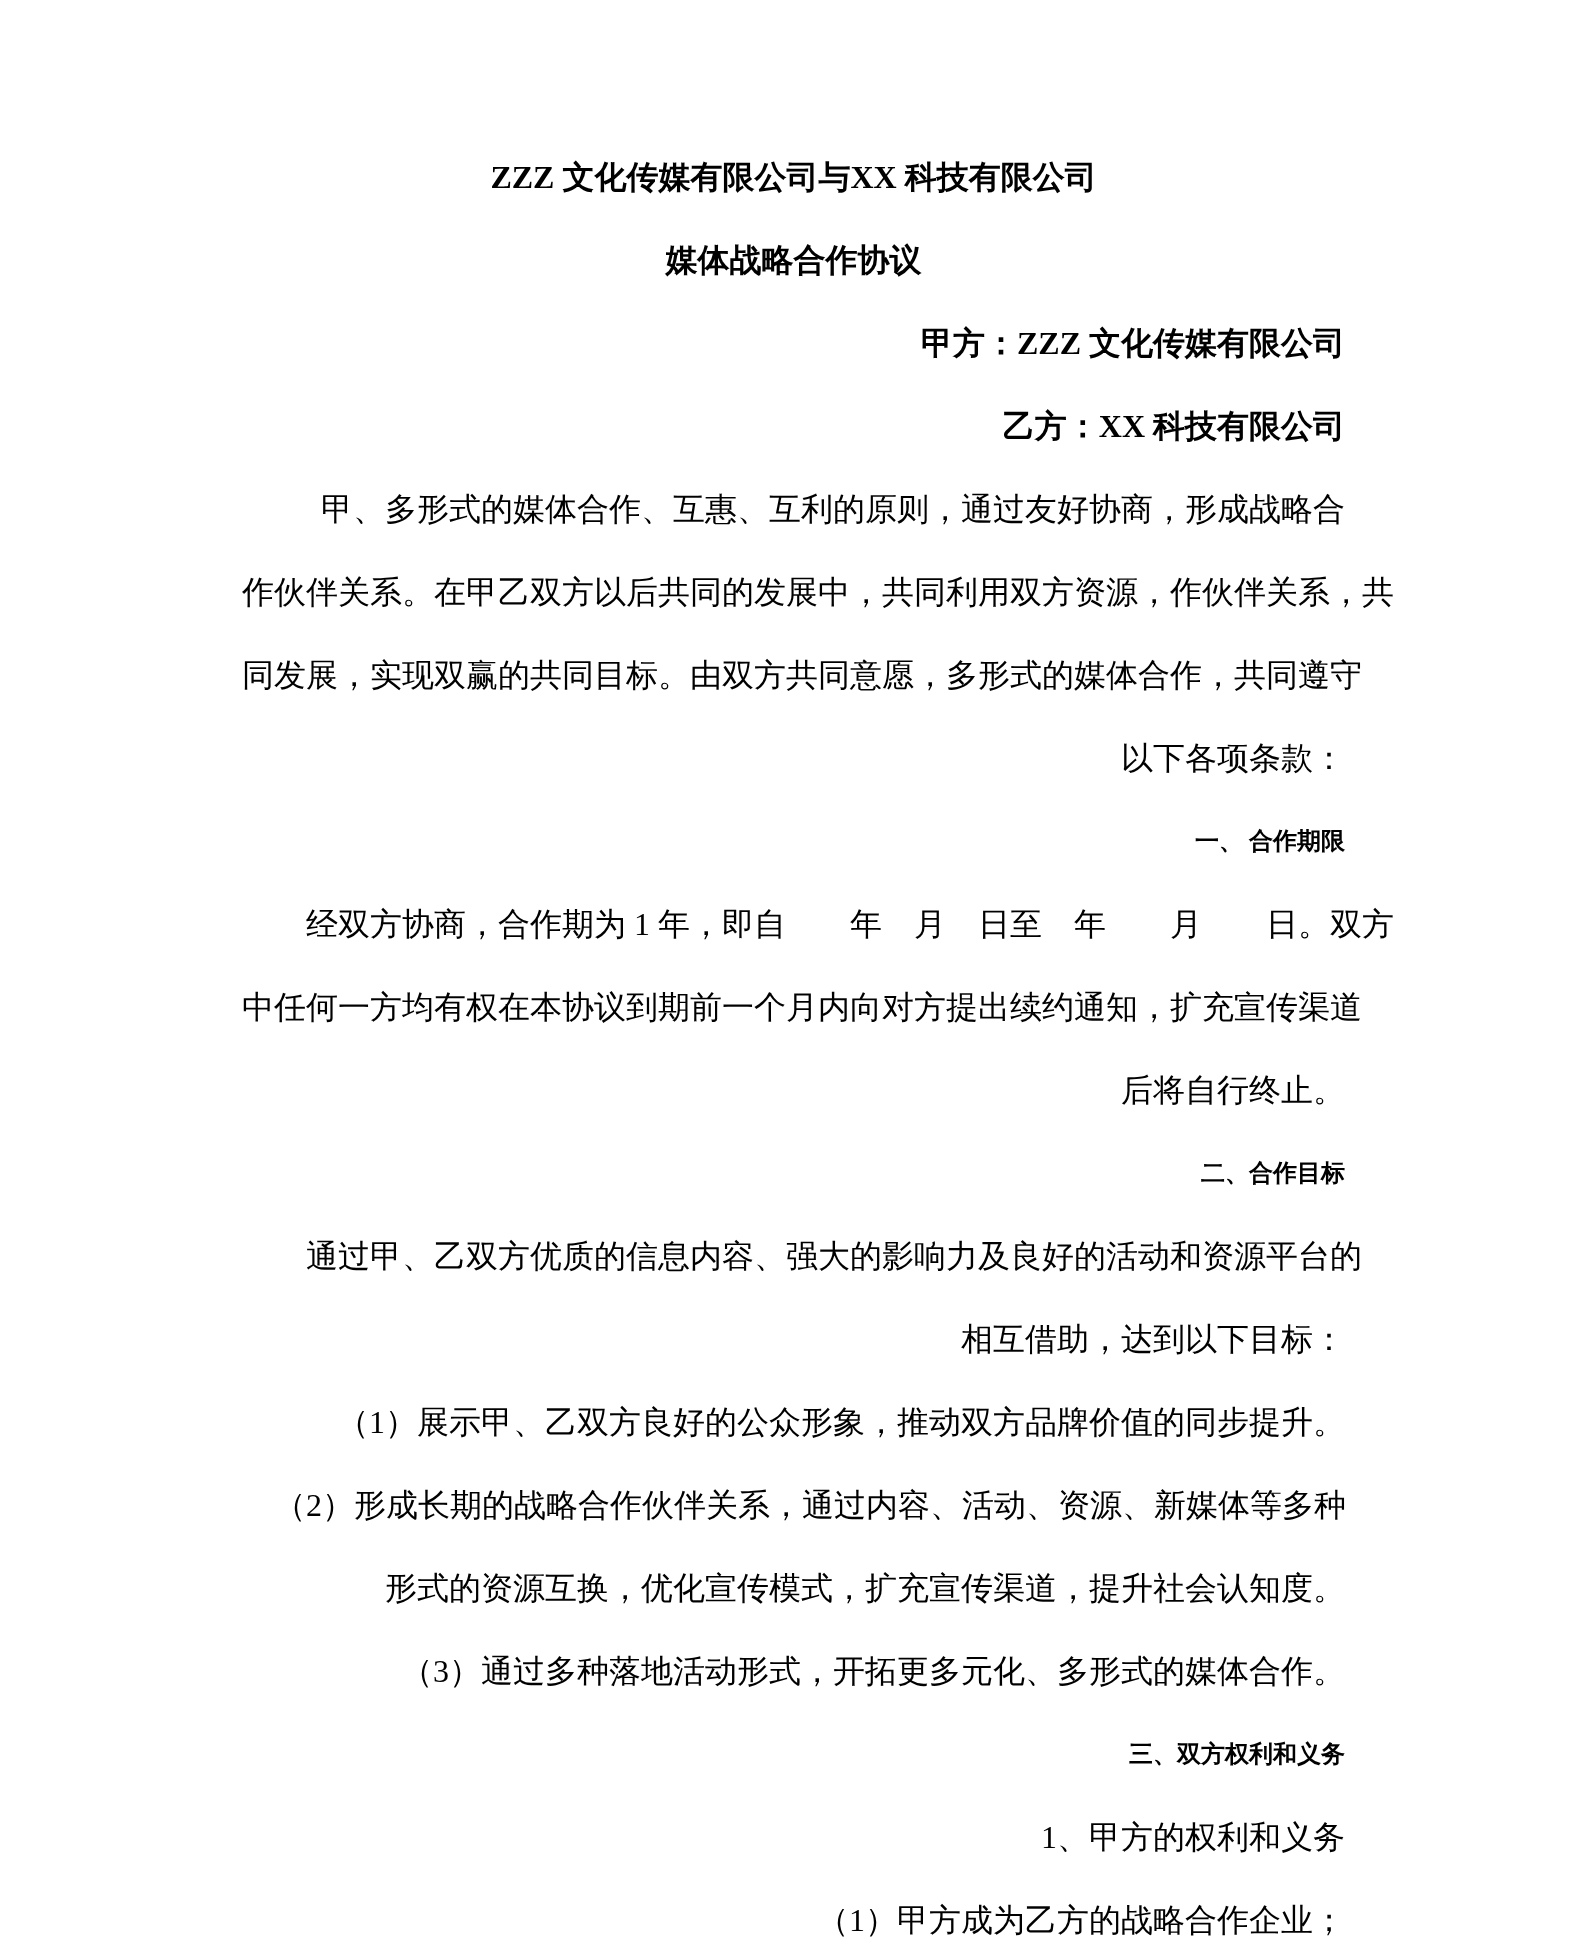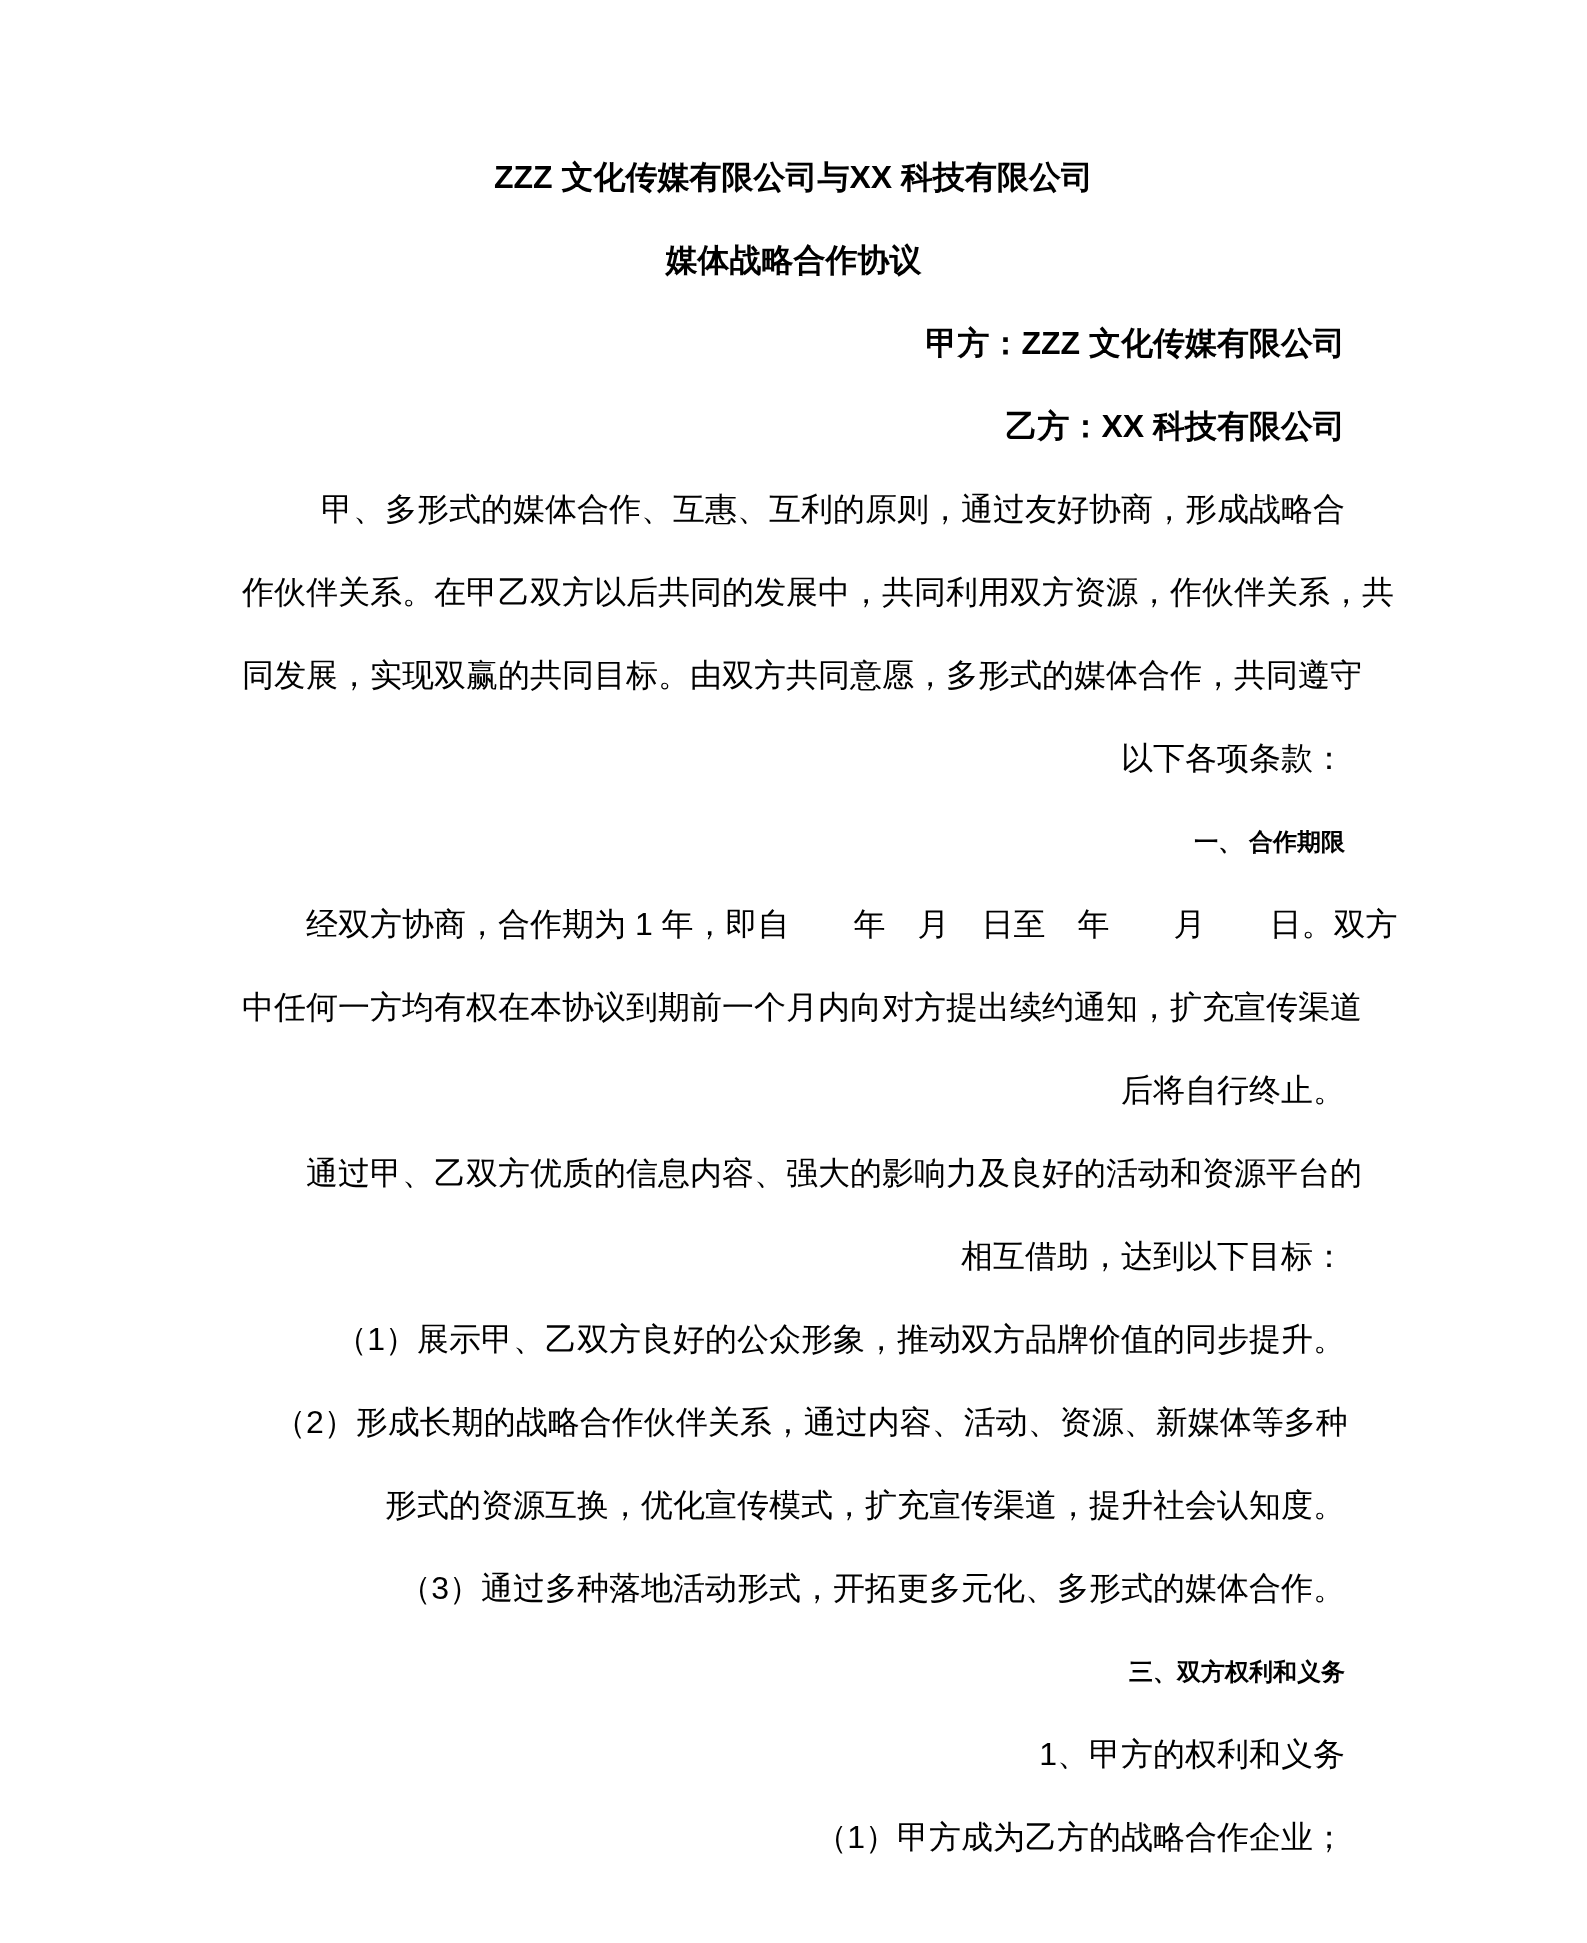--- a/index.html
+++ b/index.html
@@ -8,21 +8,21 @@
     background: #ffffff;
   }
   .page {
     position: relative;
     width: 1587px;
     height: 1943px;
     box-sizing: border-box;
     padding: 136px 242px 0 242px;
     background: #ffffff;
     overflow: hidden;
-    font-family: Liberation Sans, sans-serif;
+    font-family: Liberation Serif, serif;
     color: #000000;
   }
   .line {
     height: 83px;
     line-height: 83px;
     font-size: 32px;
     white-space: pre;
     text-align: right;
   }
   .bold   { font-weight: bold; }
@@ -46,20 +46,21 @@
   <div class="line indent2">甲、多形式的媒体合作、互惠、互利的原则，通过友好协商，形成战略合</div>
   <div class="line">作伙伴关系。在甲乙双方以后共同的发展中，共同利用双方资源，作伙伴关系，共</div>
   <div class="line">同发展，实现双赢的共同目标。由双方共同意愿，多形式的媒体合作，共同遵守</div>
   <div class="line">以下各项条款：</div>
 
   <div class="line bold heading">一、 合作期限</div>
   <div class="line indent2">经双方协商，合作期为 1 年，即自　　年　月　日至　年　　月　　日。双方</div>
   <div class="line">中任何一方均有权在本协议到期前一个月内向对方提出续约通知，扩充宣传渠道</div>
   <div class="line">后将自行终止。</div>
 
+  <div class="line bold heading">二、合作目标</div>
   <div class="line indent2">通过甲、乙双方优质的信息内容、强大的影响力及良好的活动和资源平台的</div>
   <div class="line">相互借助，达到以下目标：</div>
   <div class="line indent1">（1）展示甲、乙双方良好的公众形象，推动双方品牌价值的同步提升。</div>
   <div class="line indent1">（2）形成长期的战略合作伙伴关系，通过内容、活动、资源、新媒体等多种</div>
   <div class="line">形式的资源互换，优化宣传模式，扩充宣传渠道，提升社会认知度。</div>
   <div class="line indent1">（3）通过多种落地活动形式，开拓更多元化、多形式的媒体合作。</div>
 
   <div class="line bold heading">三、双方权利和义务</div>
   <div class="line indent-half">1、甲方的权利和义务</div>
   <div class="line indent1">（1）甲方成为乙方的战略合作企业；</div>

